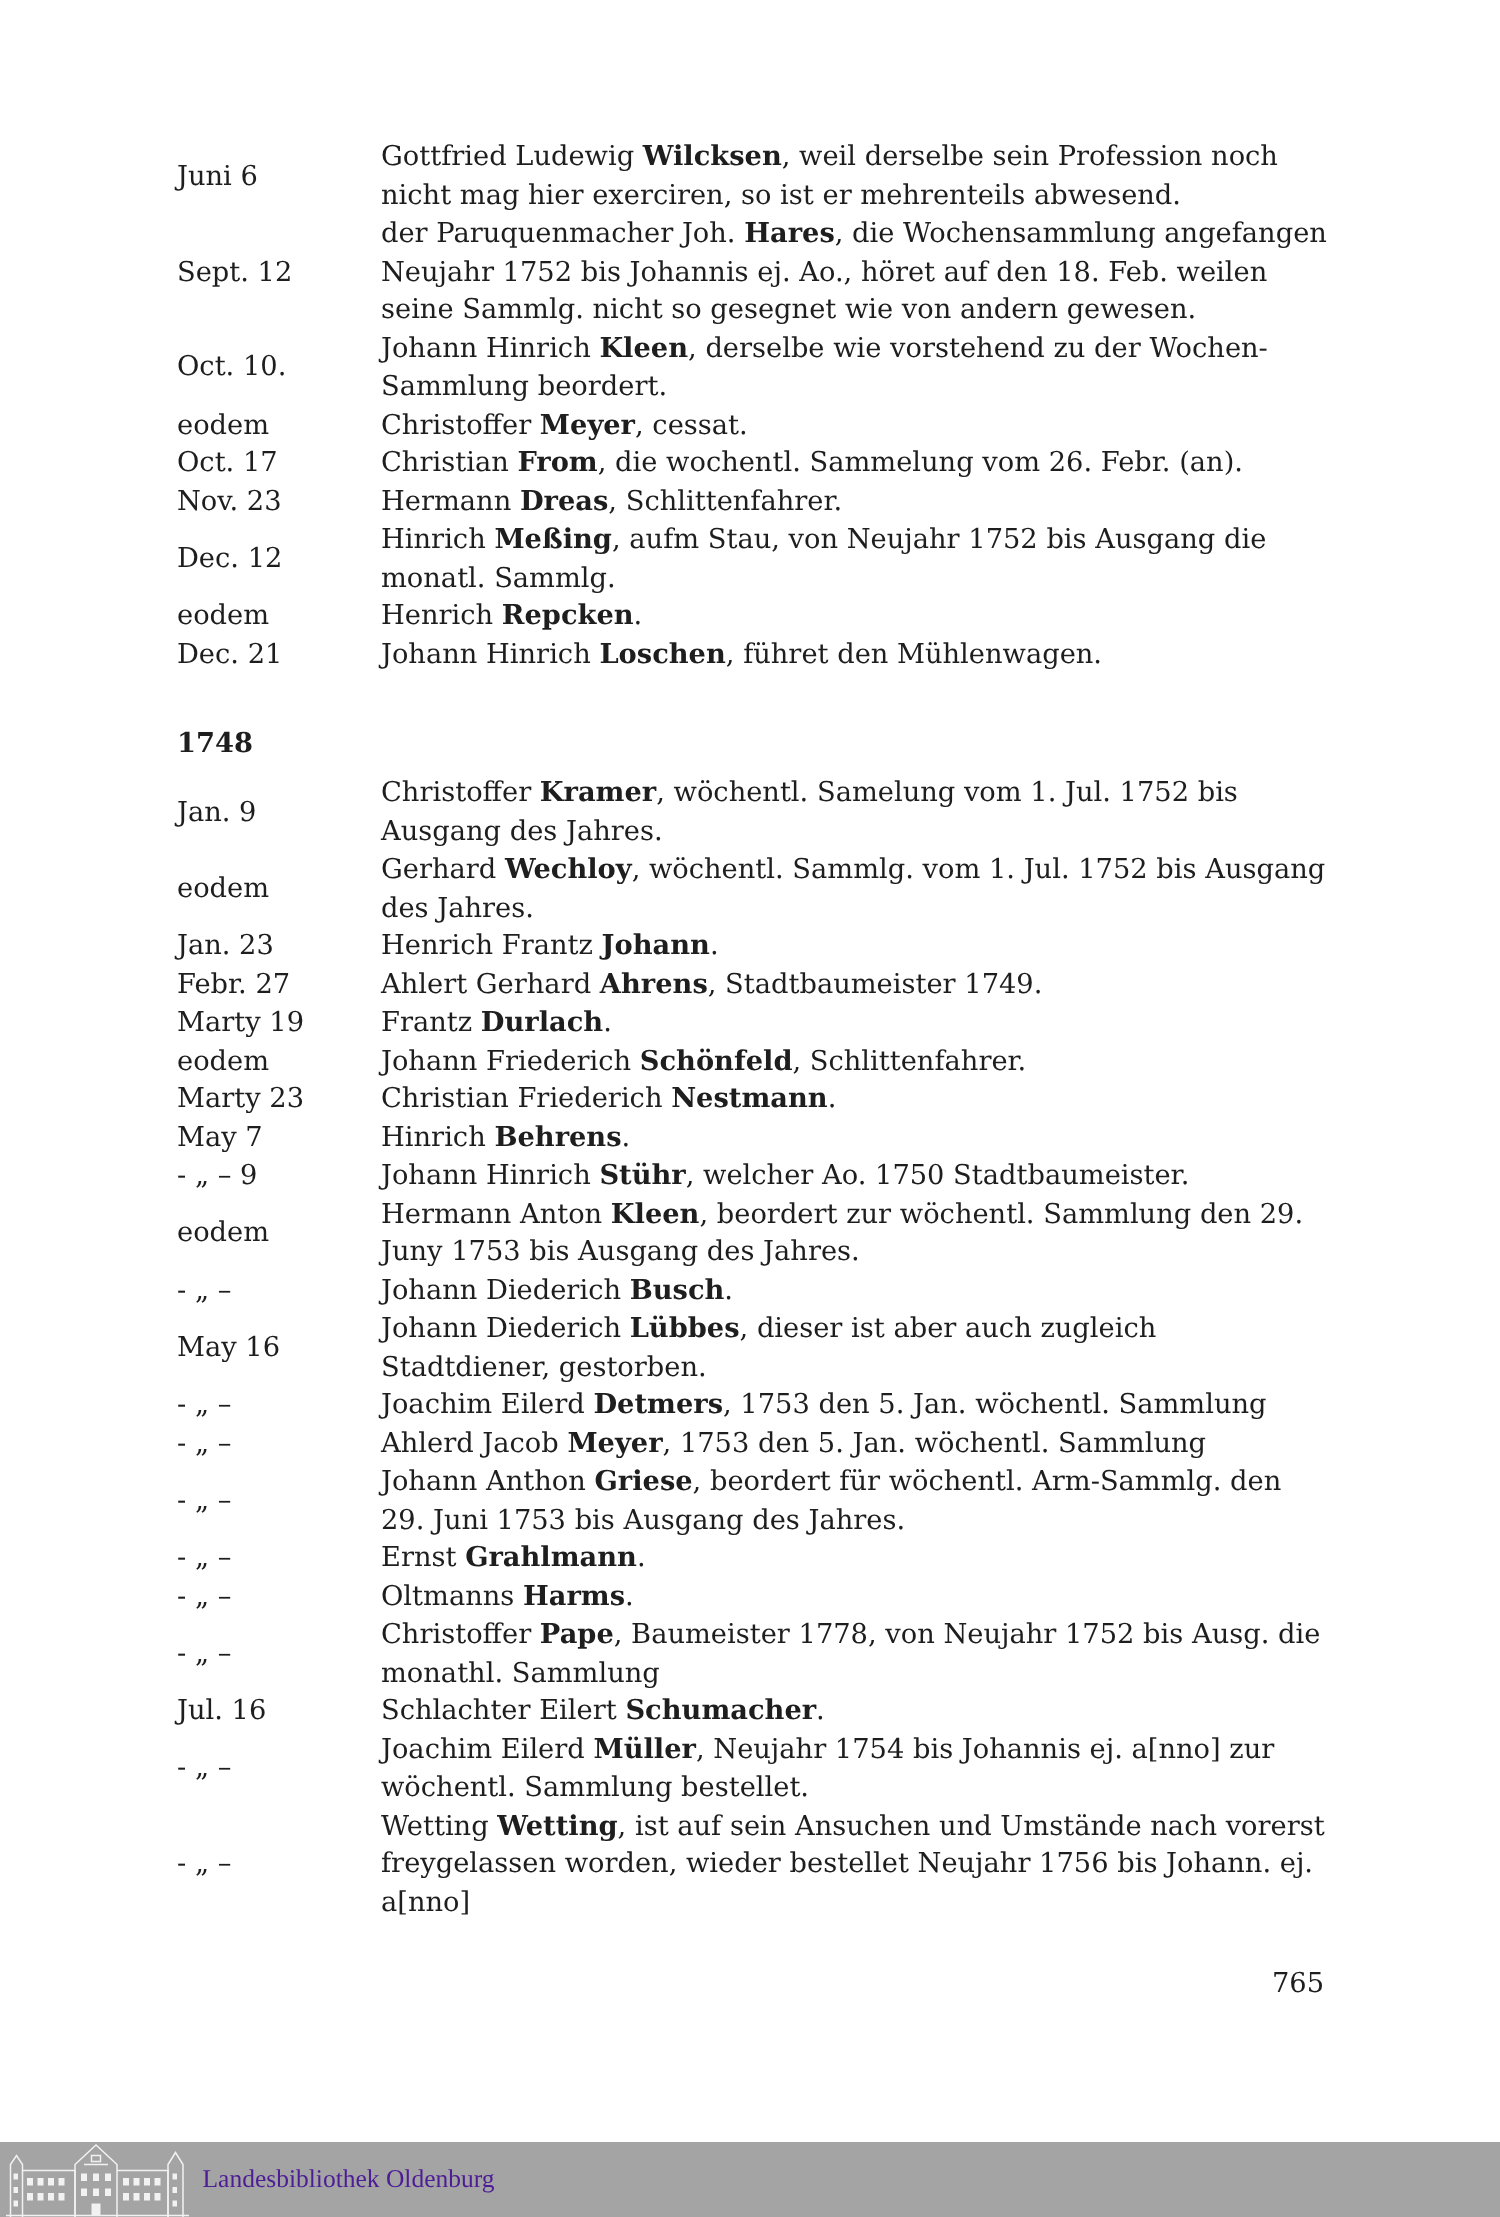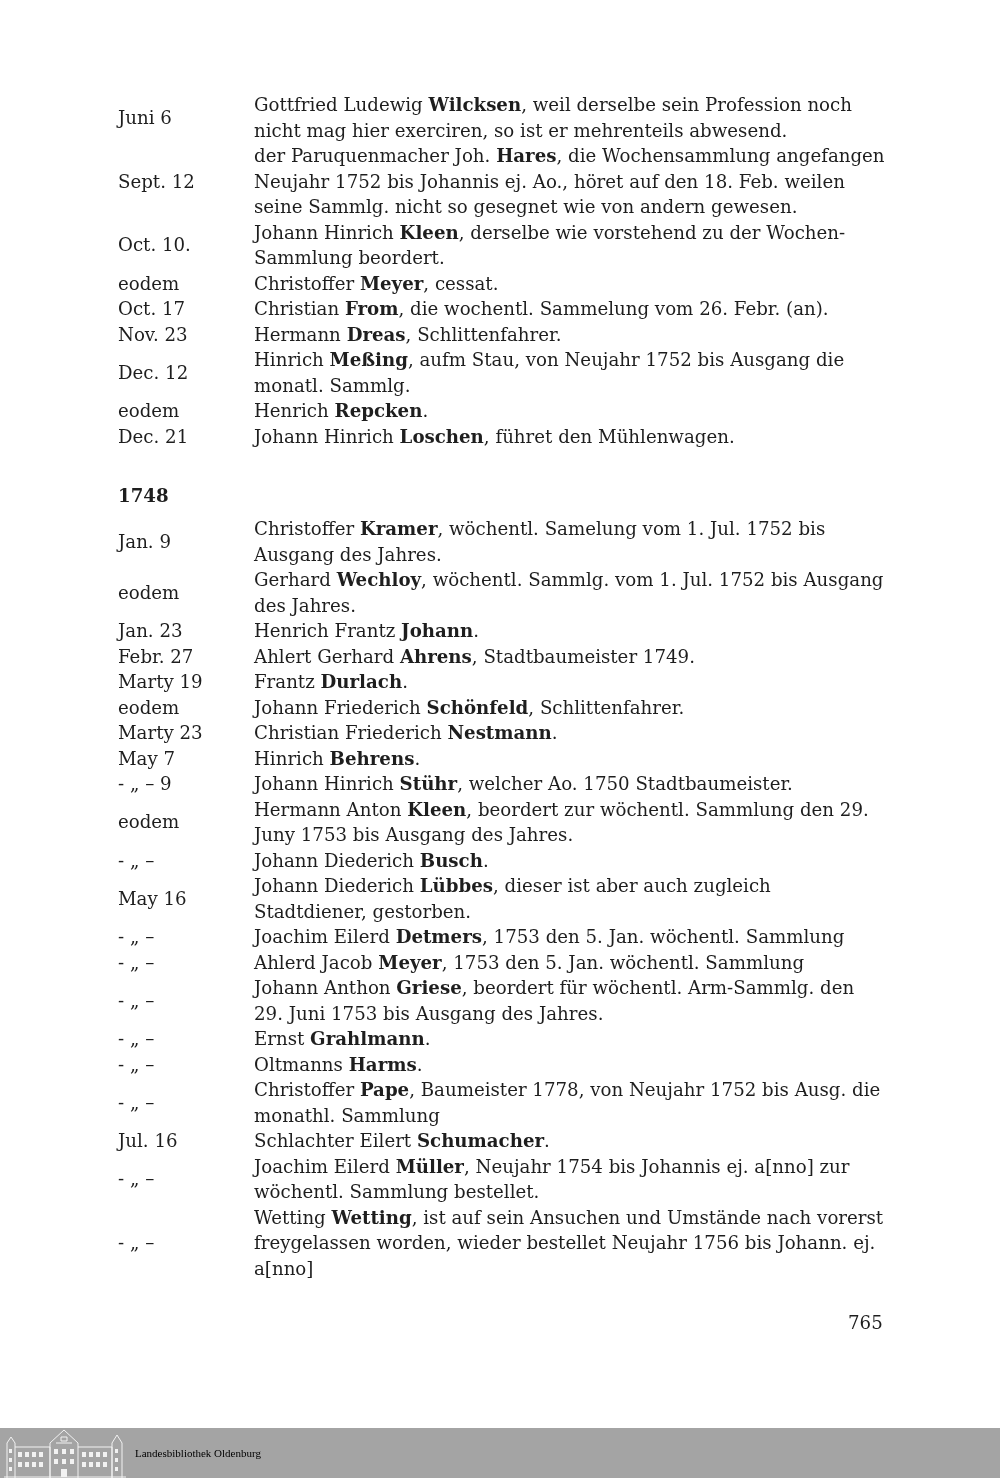--- a/index.html
+++ b/index.html
@@ -8,22 +8,22 @@
     .page { position: absolute; left: 0; top: 0; width: 1000px; height: 1428px; background: #fff; }
     .entries { position: absolute; left: 118px; top: 92px; width: 770px; }
     .entry { display: flex; align-items: center; font-size: 18.2px; line-height: 25.5px; }
     .date { width: 136px; flex: 0 0 136px; white-space: nowrap; }
     .text { flex: 1 1 auto; text-align: left; }
     .text b { font-weight: bold; }
     .year { font-weight: bold; font-size: 18.2px; line-height: 25px; margin-top: 34px; margin-bottom: 8px; }
     .page-number { position: absolute; left: 848px; top: 1311px; font-size: 18.2px; line-height: 24px; }
     .footer { position: absolute; left: 0; top: 1428px; width: 1000px; height: 50px; background: #a4a4a4; }
     .footer-logo { position: absolute; left: 4px; top: 1px; width: 122px; height: 49px; }
-    .footer-text { position: absolute; left: 135px; top: 14px; color: #000000;
-                   font-family: "Liberation Serif", "DejaVu Serif", serif; font-size: 11px; line-height: 22px; }
+    .footer-text { position: absolute; left: 135px; top: 14px; color: #4c1d95;
+                   font-family: "Liberation Serif", "DejaVu Serif", serif; font-size: 17px; line-height: 22px; }
   </style>
 </head>
 <body>
 
 <div class="page">
   <div class="entries" id="entries">
       <div class="entry">
         <div class="date">Juni 6</div>
         <div class="text"><span>Gottfried Ludewig </span><b>Wilcksen</b><span>, weil derselbe sein Profession noch nicht mag hier exerciren, so ist er mehrenteils abwesend.</span></div>
       </div>

